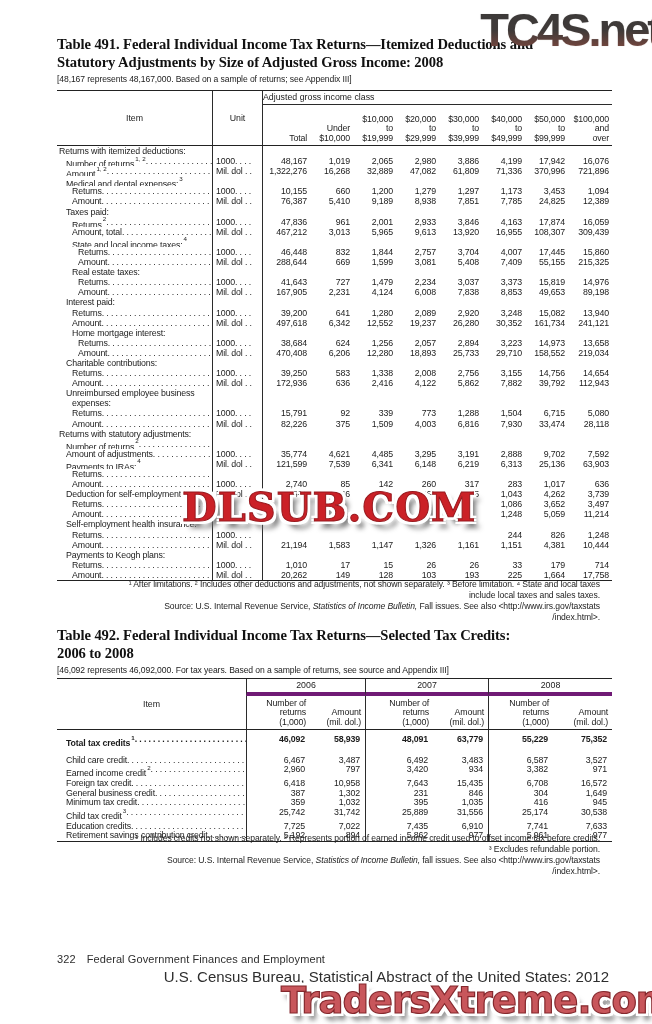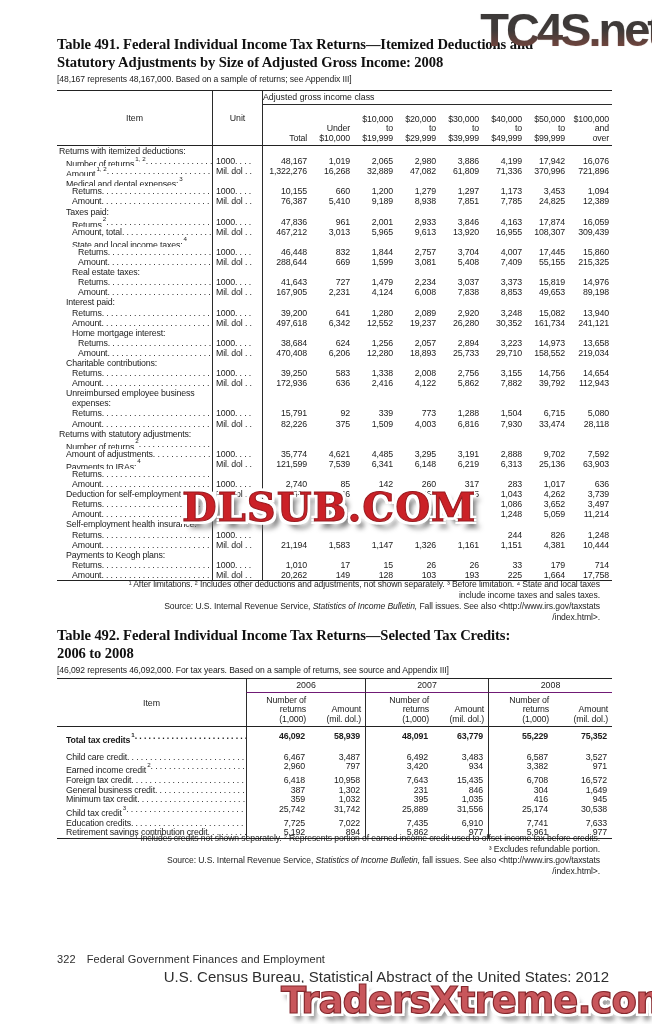--- a/index.html
+++ b/index.html
@@ -31,21 +31,21 @@
   .h-agi{grid-row:1;grid-column:3/11;text-align:left;font-size:8.8px;height:13px;line-height:12px;
          border-bottom:1px solid #2b2b2b;}
   .h-col{grid-row:2;display:flex;align-items:flex-end;justify-content:flex-end;text-align:right;
          white-space:pre-line;font-size:8.8px;line-height:9.8px;height:38px;padding:1px 3px 1px 0;
          letter-spacing:-0.15px;}
   .b491{grid-auto-rows:10.1px;border-bottom:1.4px solid #222;}
   
   .hdr492{border-top:1.4px solid #222;border-bottom:1px solid #222;}
   .h-item2{grid-row:1/3;grid-column:1;display:flex;align-items:center;justify-content:center;font-size:8.8px;}
   .h-year{grid-row:1;text-align:center;font-size:8.8px;height:13px;line-height:12.5px;
-          border-bottom:1px solid #701a75;}
+          border-bottom:4px solid #701a75;}
   .h-sub{grid-row:2;display:flex;align-items:flex-end;justify-content:flex-end;text-align:right;
          white-space:pre-line;font-size:8.8px;line-height:9.8px;height:31px;padding:1px 4px 1px 0;
          letter-spacing:-0.15px;}
   .b492{border-bottom:1.4px solid #222;}
   .r-tot{font-weight:bold;}
   .c492{font-size:8.8px;line-height:9.7px;letter-spacing:-0.15px;white-space:nowrap;}
   .padt{padding-top:5px;}
   
   .fn{position:absolute;left:44px;width:556px;font-size:8.6px;line-height:10.9px;letter-spacing:-0.1px;color:#1d1d1d;text-align:right;}
   .fn .in{text-indent:11px;}
@@ -650,21 +650,21 @@
         <div class="cell num">103</div>
         <div class="cell num">193</div>
         <div class="cell num">225</div>
         <div class="cell num">1,664</div>
         <div class="cell num">17,758</div>
       </div>
   </div>
 
   <div class="fn" style="top:579px;">
     <div class="in">¹ After limitations. ² Includes other deductions and adjustments, not shown separately. ³ Before limitation. ⁴ State and local taxes</div>
-    <div>include income taxes and sales taxes.</div>
+    <div>include local taxes and sales taxes.</div>
     <div class="in"><span>Source: U.S. Internal Revenue Service, </span><i>Statistics of Income Bulletin,</i><span> Fall issues. See also &lt;http://www.irs.gov/taxstats</span></div>
     <div>/index.html&gt;.</div>
   </div>
 
   <div class="ttl" style="top:627px;"><span>Table 492. Federal Individual Income Tax Returns—Selected Tax Credits:</span><br><span>2006 to 2008</span></div>
   <div class="note" style="top:665px;">[46,092 represents 46,092,000. For tax years. Based on a sample of returns, see source and Appendix III]</div>
 
   <div class="tbl" style="top:678px;">
     <div class="grid g492 hdr492" id="t492-head">
       <div class="h-item2">Item</div>

